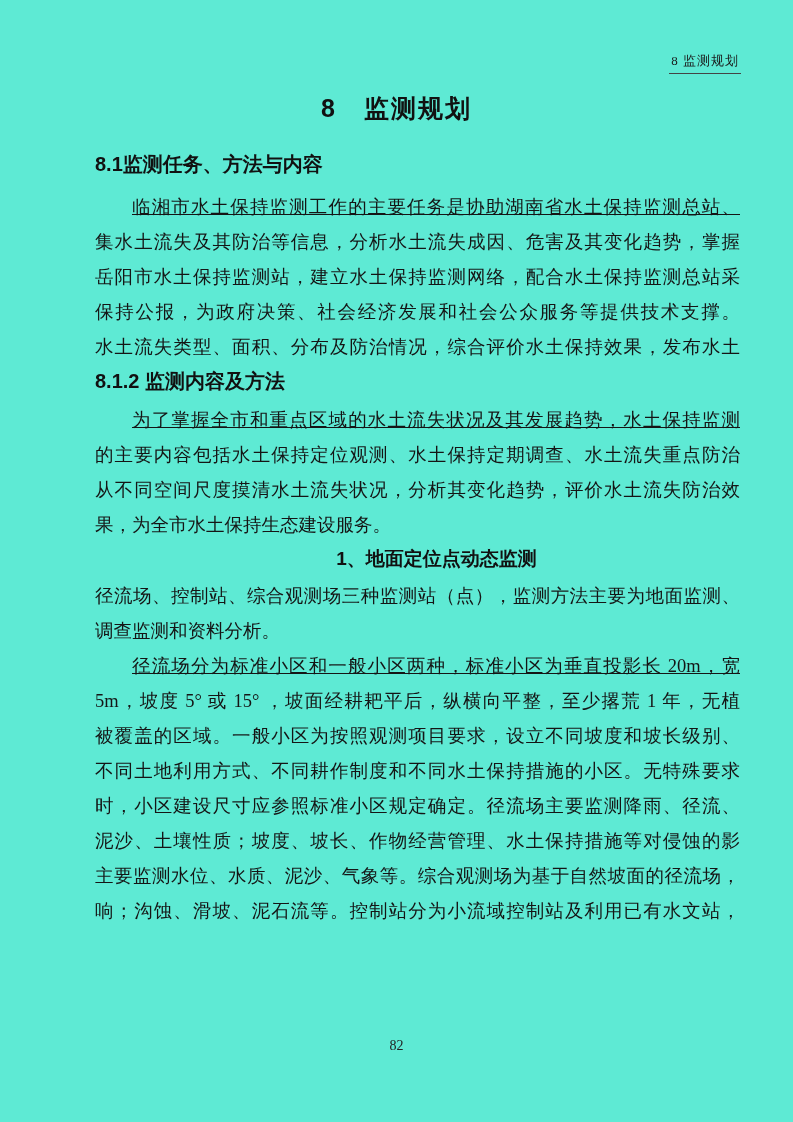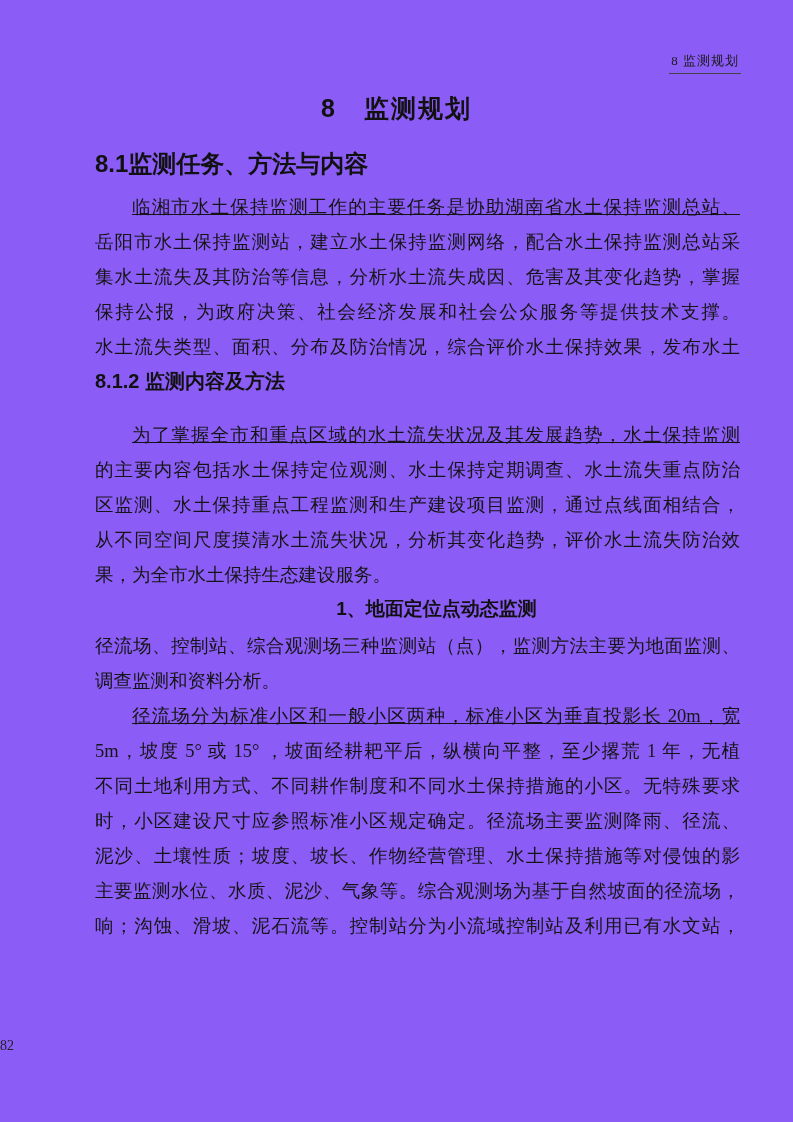--- a/index.html
+++ b/index.html
@@ -4,21 +4,21 @@
 <style>
   html, body {
     margin: 0;
     padding: 0;
     background: #ffffff;
   }
   .page {
     position: relative;
     width: 793px;
     height: 1122px;
-    background: #8b5cf6;
+    background: #5eead4;
     color: #1a1a1a;
     overflow: hidden;
     font-family: "Liberation Serif", serif;
   }
   .running-header {
     position: absolute;
     top: 52px;
     right: 52px;
     font-size: 13px;
     letter-spacing: 1px;
@@ -41,35 +41,35 @@
     font-family: "Liberation Sans", sans-serif;
   }
   .content {
     position: absolute;
     left: 95px;
     top: 150px;
     width: 645px;
   }
   .h2 {
     margin: 0 0 12px 0;
-    font-size: 24px;
+    font-size: 20px;
     line-height: 28px;
     font-weight: bold;
     color: #111;
     font-family: "Liberation Sans", sans-serif;
   }
   .h3 {
     margin: 0 0 4px 0;
     font-size: 20px;
     line-height: 28px;
     font-weight: bold;
     color: #111;
     font-family: "Liberation Sans", sans-serif;
   }
-  .h3.later { margin: 2px 0 23px 0; }
+  .h3.later { margin: 2px 0 8px 0; }
   .h4 {
     margin: 2px 0 6px 0;
     padding-left: 2em;
     font-size: 19px;
     line-height: 28px;
     font-weight: bold;
     color: #111;
     font-family: "Liberation Sans", sans-serif;
     text-align: center;
   }
@@ -84,21 +84,21 @@
     text-align: justify;
     text-align-last: justify;
     text-justify: inter-ideograph;
   }
   .ln.indent { text-indent: 2em; text-decoration: underline; }
   .page-footer {
     position: absolute;
     left: 0;
     right: 0;
     top: 1038px;
-    text-align: left;
+    text-align: center;
     font-size: 14px;
     color: #222;
   }
 </style>
 </head>
 <body>
 
 <div class="page">
 
   <div class="running-header">
@@ -107,46 +107,46 @@
 
   <h1 class="doc-title">8　监测规划</h1>
 
   <div class="content">
 
     <h2 class="h2">8.1监测任务、方法与内容</h2>
 
 
     <div class="para">
       <div class="ln just indent">临湘市水土保持监测工作的主要任务是协助湖南省水土保持监测总站、</div>
+      <div class="ln just">集水土流失及其防治等信息，分析水土流失成因、危害及其变化趋势，掌握</div>
       <div class="ln just">岳阳市水土保持监测站，建立水土保持监测网络，配合水土保持监测总站采</div>
-      <div class="ln just">集水土流失及其防治等信息，分析水土流失成因、危害及其变化趋势，掌握</div>
       <div class="ln just">保持公报，为政府决策、社会经济发展和社会公众服务等提供技术支撑。</div>
       <div class="ln just">水土流失类型、面积、分布及防治情况，综合评价水土保持效果，发布水土</div>
     </div>
 
     <h3 class="h3 later">8.1.2 监测内容及方法</h3>
 
     <div class="para">
       <div class="ln just indent">为了掌握全市和重点区域的水土流失状况及其发展趋势，水土保持监测</div>
       <div class="ln just">的主要内容包括水土保持定位观测、水土保持定期调查、水土流失重点防治</div>
-      <div class="ln just">区监测、水土保持重点工程监测和生产建设项目监测，通过点线面相结合，</div>
       <div class="ln just">从不同空间尺度摸清水土流失状况，分析其变化趋势，评价水土流失防治效</div>
       <div class="ln">果，为全市水土保持生态建设服务。</div>
     </div>
 
     <h4 class="h4">1、地面定位点动态监测</h4>
 
     <div class="para">
       <div class="ln just">径流场、控制站、综合观测场三种监测站（点），监测方法主要为地面监测、</div>
       <div class="ln">调查监测和资料分析。</div>
     </div>
 
     <div class="para">
       <div class="ln just indent">径流场分为标准小区和一般小区两种，标准小区为垂直投影长 20m，宽</div>
       <div class="ln just">5m，坡度 5° 或 15° ，坡面经耕耙平后，纵横向平整，至少撂荒 1 年，无植</div>
+      <div class="ln just">被覆盖的区域。一般小区为按照观测项目要求，设立不同坡度和坡长级别、</div>
       <div class="ln just">不同土地利用方式、不同耕作制度和不同水土保持措施的小区。无特殊要求</div>
       <div class="ln just">时，小区建设尺寸应参照标准小区规定确定。径流场主要监测降雨、径流、</div>
       <div class="ln just">泥沙、土壤性质；坡度、坡长、作物经营管理、水土保持措施等对侵蚀的影</div>
       <div class="ln just">主要监测水位、水质、泥沙、气象等。综合观测场为基于自然坡面的径流场，</div>
       <div class="ln just">响；沟蚀、滑坡、泥石流等。控制站分为小流域控制站及利用已有水文站，</div>
     </div>
 
   </div>
 
   <div class="page-footer">

